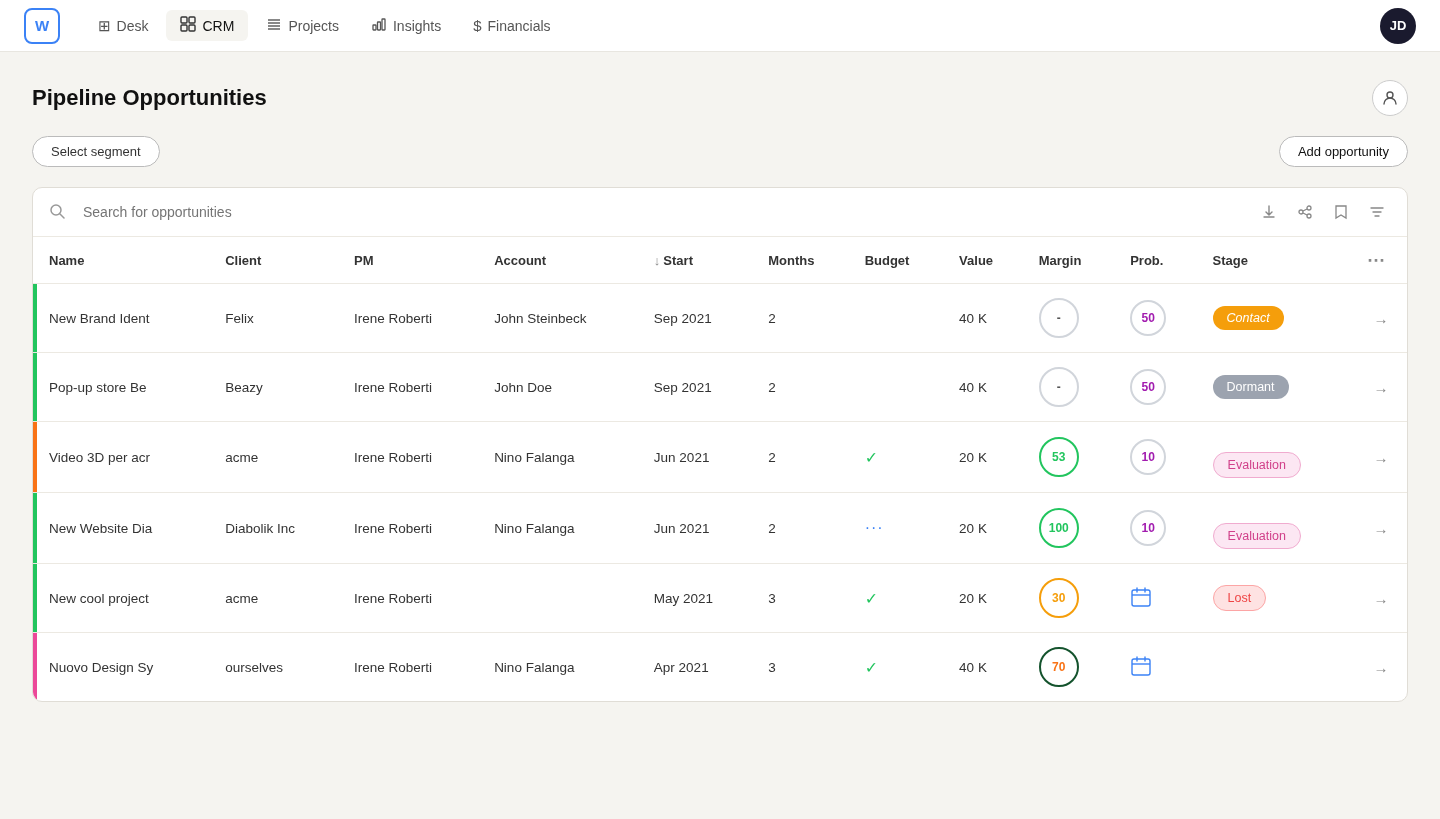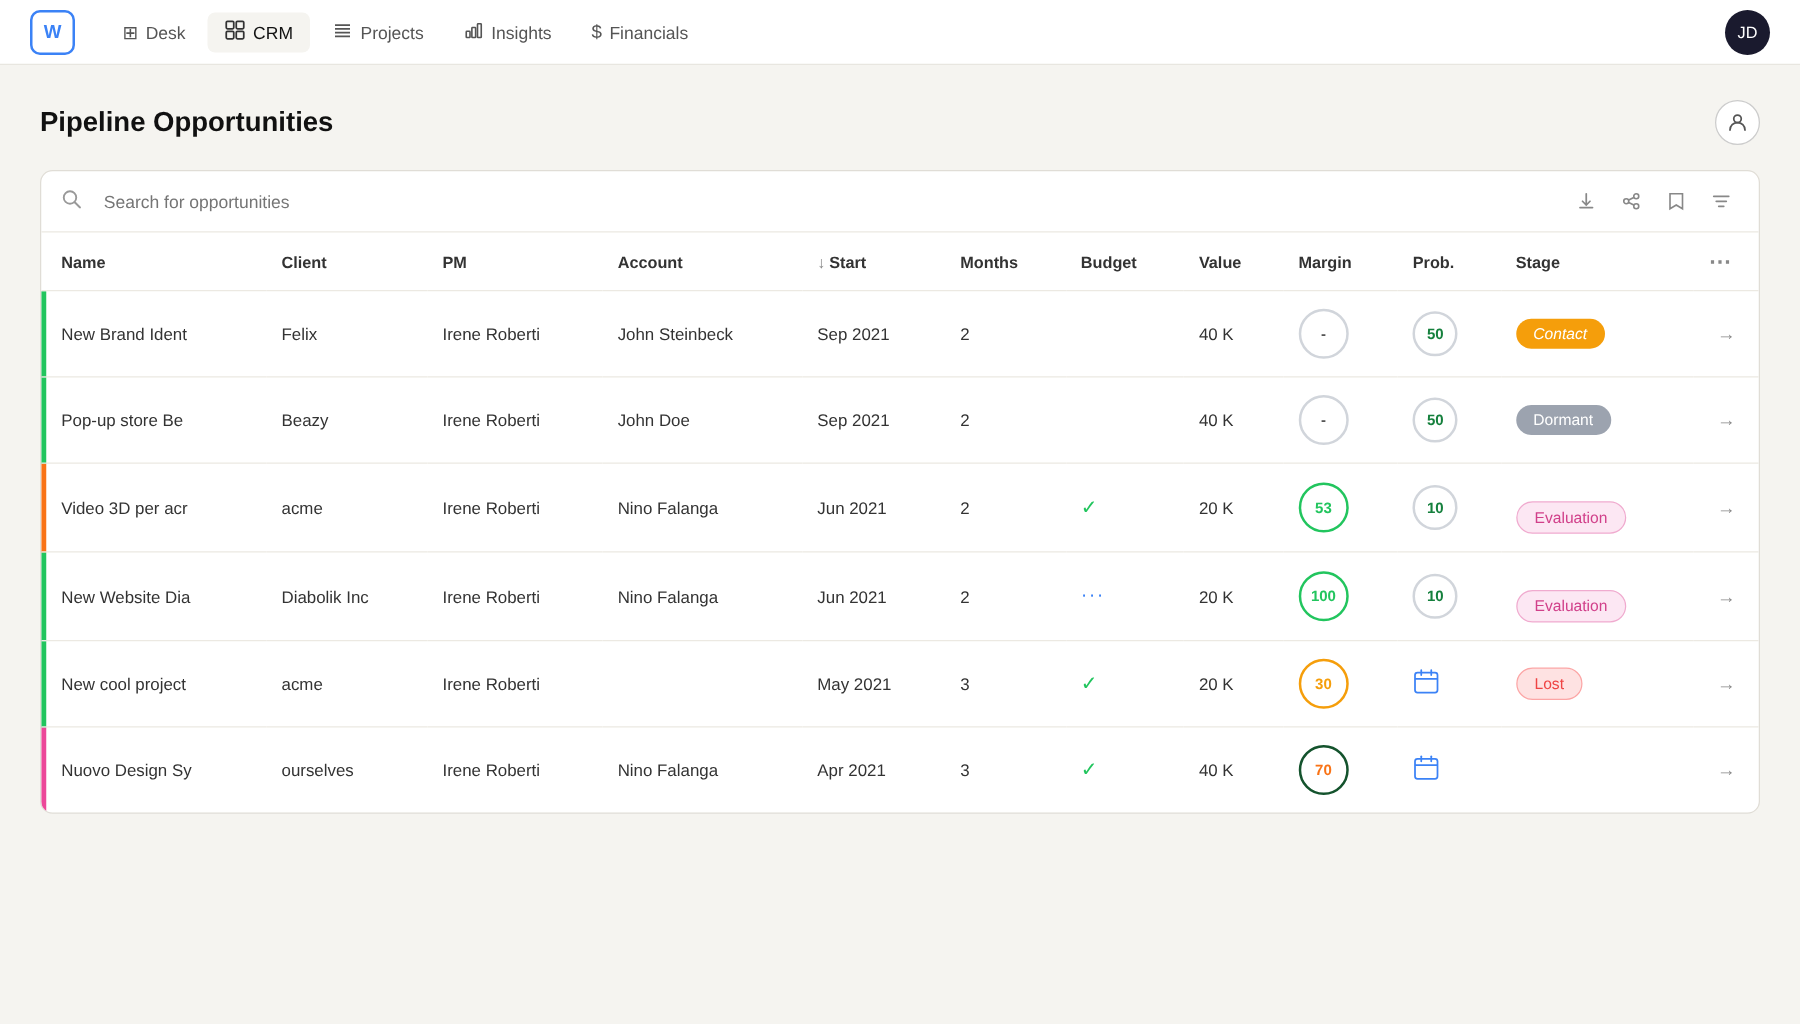--- a/index.html
+++ b/index.html
@@ -30,21 +30,21 @@
       color: #555; cursor: pointer; font-size: 14px;
       transition: background 0.15s;
     }
     .nav-item.active { background: #f5f4f0; font-weight: 500; color: #111; }
     .nav-icon { font-size: 15px; }
     .avatar {
       width: 36px; height: 36px;
       background: #1a1a2e;
       border-radius: 50%;
       display: flex; align-items: center; justify-content: center;
-      color: #fff; font-size: 13px; font-weight: 400;
+      color: #fff; font-size: 13px; font-weight: 700;
       margin-left: auto;
     }
 
     
     .page { padding: 28px 32px; }
     .page-header {
       display: flex; align-items: center; justify-content: space-between;
       margin-bottom: 20px;
     }
     .page-title { font-size: 22px; font-weight: 600; color: #111; }
@@ -190,21 +190,21 @@
     }
 
     
     .prob-circle {
       display: inline-flex; align-items: center; justify-content: center;
       width: 36px; height: 36px;
       border-radius: 50%;
       font-size: 12px;
       font-weight: 600;
       border: 2px solid #d1d5db;
-      color: #15803d;
+      color: #a21caf;
     }
 
     
     .check-icon { color: #22c55e; font-size: 16px; }
     .dots-icon { color: #3b82f6; font-size: 16px; letter-spacing: 1px; }
     .calendar-icon { color: #3b82f6; font-size: 15px; }
 
     .arrow-btn {
       width: 28px; height: 28px;
       display: flex; align-items: center; justify-content: center;
@@ -271,20 +271,24 @@
     <div class="page-header-right">
       <button class="header-icon-btn">
         <svg width="18" height="18" viewBox="0 0 18 18" fill="none">
           <circle cx="9" cy="6" r="3" stroke="#555" stroke-width="1.4"></circle>
           <path d="M3 15c0-3.314 2.686-6 6-6s6 2.686 6 6" stroke="#555" stroke-width="1.4" stroke-linecap="round"></path>
         </svg>
       </button>
     </div>
   </div>
 
+  <div class="action-row">
+    <button class="btn-outline">Select segment</button>
+    <button class="btn-solid">Add opportunity</button>
+  </div>
 
   <div class="table-wrapper">
 
     <div class="table-search-row">
       <span class="search-icon">
         <svg width="16" height="16" viewBox="0 0 16 16" fill="none">
           <circle cx="7" cy="7" r="5" stroke="#999" stroke-width="1.5"></circle>
           <line x1="11" y1="11" x2="15" y2="15" stroke="#999" stroke-width="1.5" stroke-linecap="round"></line>
         </svg>
       </span>

